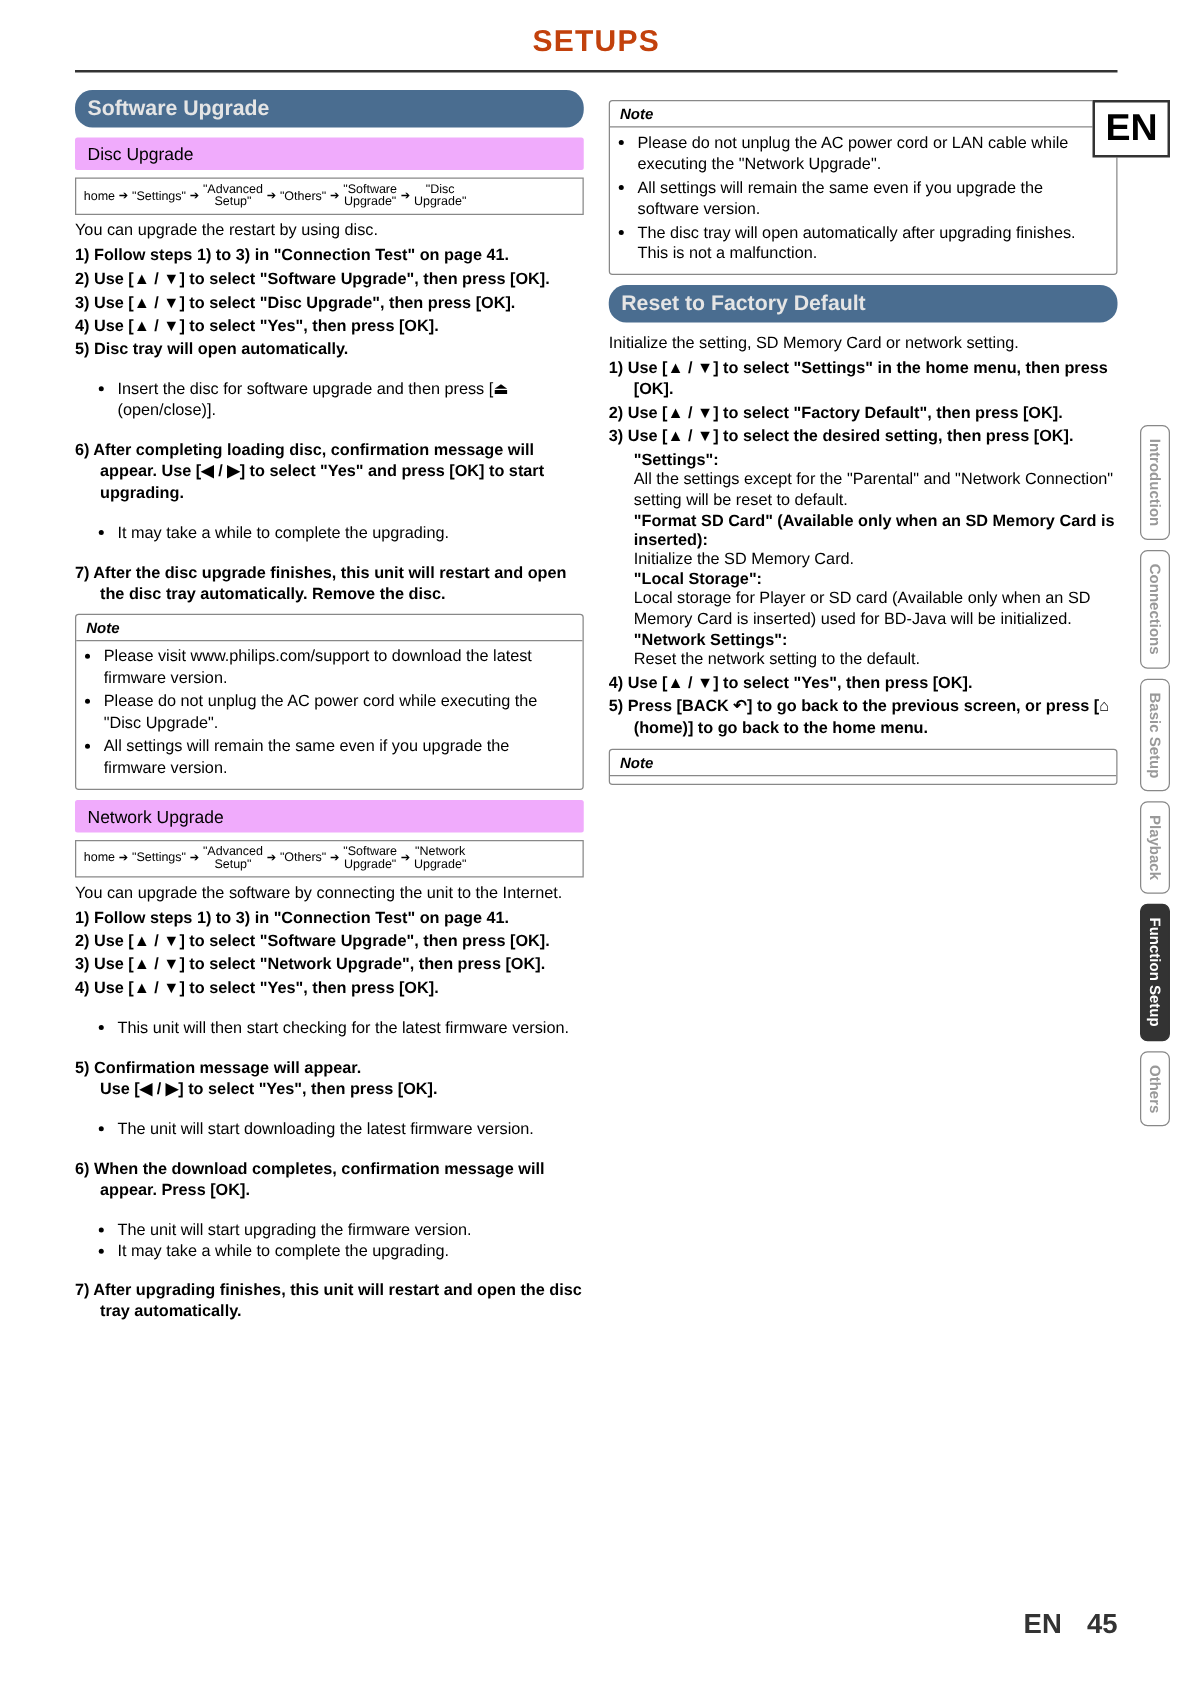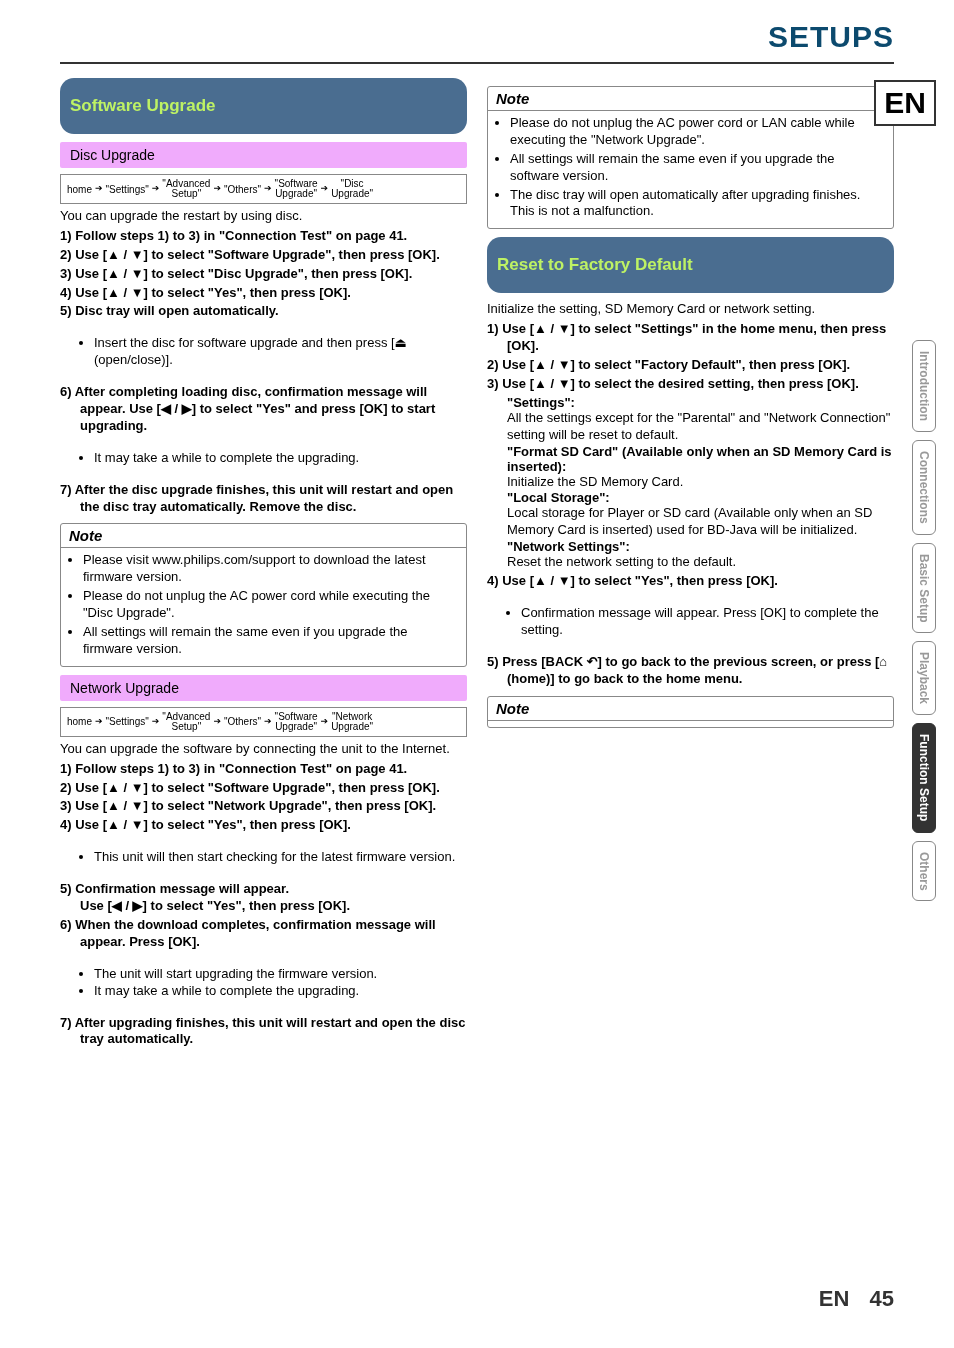--- a/index.html
+++ b/index.html
@@ -1,33 +1,33 @@
 <!DOCTYPE html>
 <html><head>
 <meta charset="utf-8">
 <style>
   * { box-sizing: border-box; margin: 0; padding: 0; }
   body { font-family: "Myriad Pro", "Segoe UI", Arial, sans-serif; font-size: 13px; color: #000; background: #fff; width: 954px; height: 1348px; position: relative; }
   .page { padding: 20px 60px 20px 60px; }
-  h1.main-title { text-align: right; color: #0c4a6e; font-size: 30px; font-weight: 700; letter-spacing: 1px; margin-bottom: 8px; }
+  h1.main-title { text-align: center; color: #c2410c; font-size: 24px; font-weight: 700; letter-spacing: 1px; margin-bottom: 8px; }
   .hr-thick { border: none; border-top: 2px solid #333; margin-bottom: 14px; }
   .columns { display: flex; gap: 20px; }
   .col { flex: 1; min-width: 0; }
-  .section-header { background: #4a6d90; color: #bef264; font-weight: 700; font-size: 17px; padding: 18px 10px; border-radius: 14px; margin-bottom: 8px; }
+  .section-header { background: #4a6d90; color: #e5e5e5; font-weight: 700; font-size: 17px; padding: 5px 10px; border-radius: 14px; margin-bottom: 8px; }
   .sub-header { background: #f0abfc; font-weight: 400; font-size: 14px; padding: 5px 10px; border-radius: 2px; margin: 6px 0 6px 0; }
   .breadcrumb { border: 1px solid #888; padding: 4px 6px; font-size: 10px; line-height: 1.1; display: flex; align-items: center; flex-wrap: nowrap; gap: 2px; margin-bottom: 4px; }
   .breadcrumb .arrow { font-size: 9px; padding: 0 1px; }
   .breadcrumb .stack { display: inline-flex; flex-direction: column; align-items: center; line-height: 1; text-align: center; }
   p { margin: 3px 0; line-height: 1.3; }
   ol.steps { list-style: none; padding: 0; margin: 2px 0; }
   ol.steps > li { font-weight: 700; padding-left: 20px; text-indent: -20px; margin: 2px 0; line-height: 1.3; }
   ul.bullets { list-style: disc; padding-left: 34px; margin: 15px 0; font-weight: 400; }
   ul.bullets li { text-indent: 0; font-weight: 400; line-height: 1.3; }
   .note-box { border: 1px solid #888; border-radius: 3px; margin: 8px 0; padding-bottom: 6px; }
-  .note-box .note-title { font-style: italic; font-weight: 700; font-size: 15px; border-bottom: 1px solid #888; padding: 3px 8px; }
+  .note-box .note-title { font-style: italic; font-weight: 700; font-size: 12px; border-bottom: 1px solid #888; padding: 3px 8px; }
   .note-box ul { list-style: disc; padding: 4px 8px 0 22px; }
   .note-box ul li { margin-bottom: 2px; line-height: 1.3; }
   .sub-bold { font-weight: 700; margin-left: 20px; }
   .indent-text { margin-left: 20px; line-height: 1.3; }
 
   
   .side-tabs { position: absolute; right: 18px; top: 340px; display: flex; flex-direction: column; gap: 8px; }
   .tab { writing-mode: vertical-rl; border: 1px solid #888; border-radius: 6px; padding: 10px 4px; font-size: 12px; font-weight: 700; color: #999; text-align: center; background: #fff; }
   .tab.active { background: #333; color: #fff; border-color: #333; }
   .lang-badge { position: absolute; right: 18px; top: 80px; border: 2px solid #333; font-size: 30px; font-weight: 700; padding: 4px 8px; background: #fff; }
@@ -133,20 +133,23 @@
         <li>2)  Use [▲ / ▼] to select "Software Upgrade", then press [OK].</li>
         <li>3)  Use [▲ / ▼] to select "Network Upgrade", then press [OK].</li>
         <li>4)  Use [▲ / ▼] to select "Yes", then press [OK].</li>
       </ol>
       <ul class="bullets">
           <li>This unit will then start checking for the latest firmware version.</li>
         </ul>
       <ol class="steps">
         <li><span>5)  Confirmation message will appear.</span><br><span>Use [◀ / ▶] to select "Yes", then press [OK].</span></li>
       </ol>
+      <ul class="bullets">
+          <li>The unit will start downloading the latest firmware version.</li>
+        </ul>
       <ol class="steps">
         <li>6)  When the download completes, confirmation message will appear. Press [OK].</li>
       </ol>
       <ul class="bullets">
         <li>The unit will start upgrading the firmware version.</li>
         <li>It may take a while to complete the upgrading.</li>
       </ul>
       <ol class="steps">
         <li>7)  After upgrading finishes, this unit will restart and open the disc tray automatically.</li>
       </ol>
@@ -173,23 +176,20 @@
       <div class="indent-text">All the settings except for the "Parental" and "Network Connection" setting will be reset to default.</div>
       <div class="sub-bold">"Format SD Card" (Available only when an SD Memory Card is inserted):</div>
       <div class="indent-text">Initialize the SD Memory Card.</div>
       <div class="sub-bold">"Local Storage":</div>
       <div class="indent-text">Local storage for Player or SD card (Available only when an SD Memory Card is inserted) used for BD-Java will be initialized.</div>
       <div class="sub-bold">"Network Settings":</div>
       <div class="indent-text">Reset the network setting to the default.</div>
       <ol class="steps">
         <li>4)  Use [▲ / ▼] to select "Yes", then press [OK].</li>
       </ol>
-      <ul class="bullets">
-          <li>Confirmation message will appear. Press [OK] to complete the setting.</li>
-        </ul>
       <ol class="steps">
         <li>5)  Press [BACK ↶] to go back to the previous screen, or press [⌂ (home)] to go back to the home menu.</li>
       </ol>
 
       <div class="note-box">
         <div class="note-title">Note</div>
       </div>
     </div>
   </div>
 </div>

